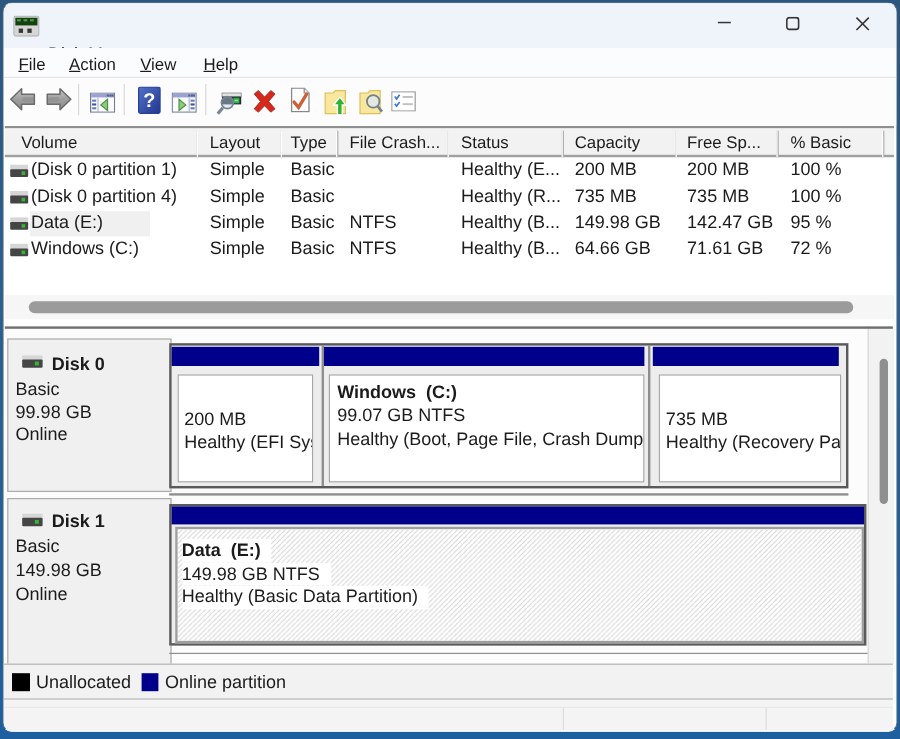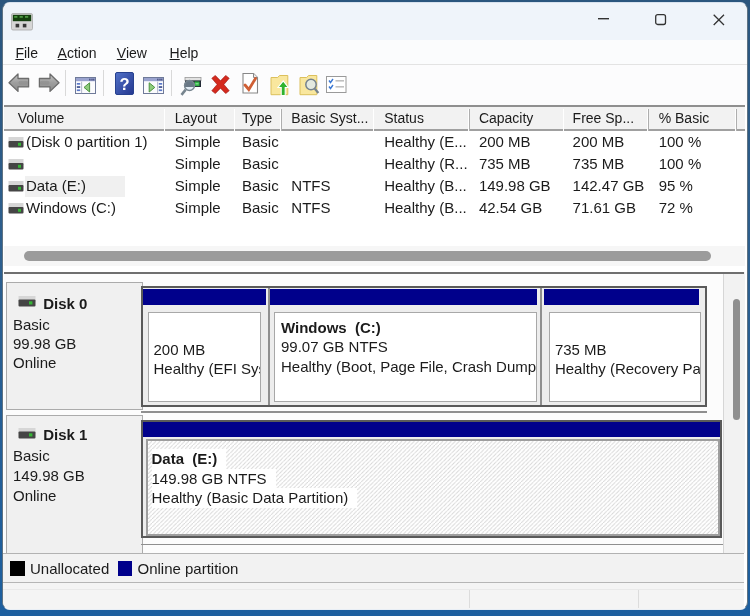--- a/index.html
+++ b/index.html
@@ -178,21 +178,21 @@
     <path d="M 3 10.5 L 4.5 12.5 L 7 9" fill="none" stroke="#3a78d4" stroke-width="1.4"></path>
     <rect x="9.5" y="4" width="8.5" height="1.6" fill="#c0c0c0"></rect>
     <rect x="9.5" y="10" width="8.5" height="1.6" fill="#c0c0c0"></rect>
   </svg>
 
   <div id="listpane">
     <div id="lvheader">
       <div class="hcell" style="left:13.7px">Volume</div>
       <div class="hcell" style="left:170.8px">Layout</div>
       <div class="hcell" style="left:238px">Type</div>
-      <div class="hcell" style="left:287.3px">Basic Syst...</div>
+      <div class="hcell" style="left:287.3px">File Crash...</div>
       <div class="hcell" style="left:380.2px">Status</div>
       <div class="hcell" style="left:474.9px">Capacity</div>
       <div class="hcell" style="left:568.6px">Free Sp...</div>
       <div class="hcell" style="left:654.7px">% Basic</div>
       <div class="hsep" style="left:159.5px"></div>
       <div class="hsep" style="left:229.5px"></div>
       <div class="hsep" style="left:276px"></div>
       <div class="hsep" style="left:368.5px"></div>
       <div class="hsep" style="left:464px"></div>
       <div class="hsep" style="left:558.5px"></div>
@@ -212,20 +212,21 @@
       <div style="left:474.9px">200 MB</div>
       <div style="left:568.6px">200 MB</div>
       <div style="left:654.7px">100 %</div>
     </div>
     <div class="lrow" style="top:46px">
       <svg class="dico" style="left:4px; top:5.5px" width="16" height="12" viewBox="0 0 16 12">
             <rect x="0.5" y="0" width="15" height="6" fill="#d6d6d6"></rect>
             <rect x="0.5" y="4" width="15" height="6.5" rx="1" fill="#454545"></rect>
             <rect x="10" y="5.8" width="3" height="3" fill="#35b535"></rect>
           </svg>
+      <div style="left:21.9px">(Disk 0 partition 4)</div>
       <div style="left:170.8px">Simple</div>
       <div style="left:238px">Basic</div>
       <div style="left:380.2px">Healthy (R...</div>
       <div style="left:474.9px">735 MB</div>
       <div style="left:568.6px">735 MB</div>
       <div style="left:654.7px">100 %</div>
     </div>
     <div class="lrow" style="top:68px">
       <div class="abs" style="left:20.9px; top:0.5px; width:100px; height:21px; background:#f0f0f0"></div>
       <svg class="dico" style="left:4px; top:5.5px" width="16" height="12" viewBox="0 0 16 12">
@@ -246,21 +247,21 @@
       <svg class="dico" style="left:4px; top:5.5px" width="16" height="12" viewBox="0 0 16 12">
             <rect x="0.5" y="0" width="15" height="6" fill="#d6d6d6"></rect>
             <rect x="0.5" y="4" width="15" height="6.5" rx="1" fill="#454545"></rect>
             <rect x="10" y="5.8" width="3" height="3" fill="#35b535"></rect>
           </svg>
       <div style="left:21.9px">Windows (C:)</div>
       <div style="left:170.8px">Simple</div>
       <div style="left:238px">Basic</div>
       <div style="left:287.3px">NTFS</div>
       <div style="left:380.2px">Healthy (B...</div>
-      <div style="left:474.9px">42.54 GB</div>
+      <div style="left:474.9px">64.66 GB</div>
       <div style="left:568.6px">71.61 GB</div>
       <div style="left:654.7px">72 %</div>
     </div>
   </div>
 
   <div id="hscroll">
         <div id="hthumb"></div>
       </div>
 
   <div id="graphpane">

